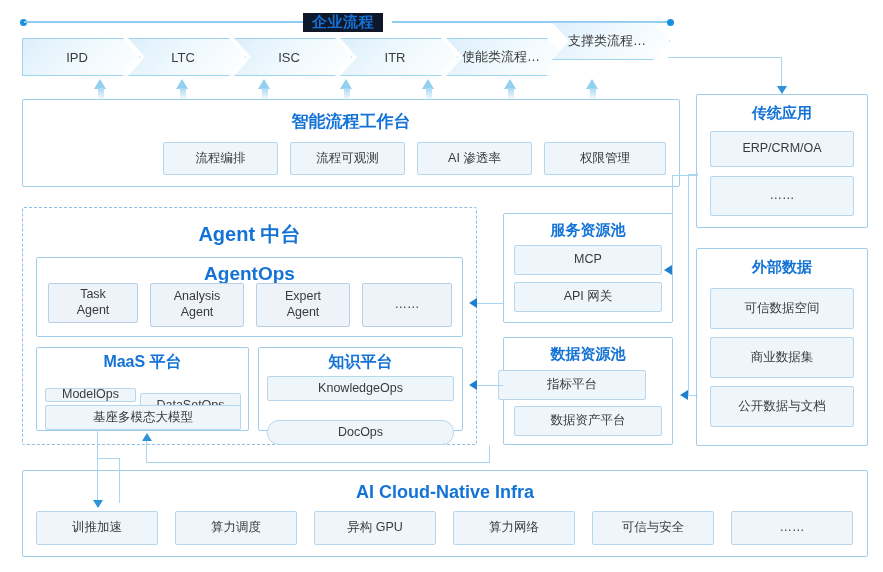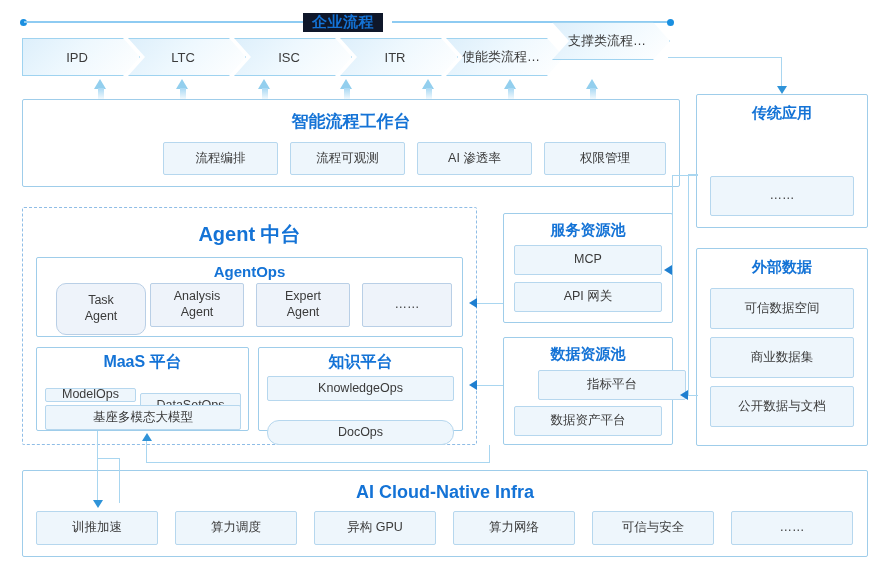--- a/index.html
+++ b/index.html
@@ -147,33 +147,34 @@
     <div class="panel-title" style="font-size:17px; margin-top:10px;">智能流程工作台</div>
   </div>
   <div class="chip lite" style="left:163px; top:142px; width:115px; height:33px;"><span>流程编排</span></div>
   <div class="chip lite" style="left:290px; top:142px; width:115px; height:33px;"><span>流程可观测</span></div>
   <div class="chip lite" style="left:417px; top:142px; width:115px; height:33px;"><span>AI 渗透率</span></div>
   <div class="chip lite" style="left:544px; top:142px; width:122px; height:33px;"><span>权限管理</span></div>
 
   <div class="panel" style="left:696px; top:94px; width:172px; height:134px;">
     <div class="panel-title" style="font-size:15px; margin-top:9px;">传统应用</div>
   </div>
+  <div class="chip lite" style="left:710px; top:131px; width:144px; height:36px;"><span>ERP/CRM/OA</span></div>
   <div class="chip lite" style="left:710px; top:176px; width:144px; height:40px;"><span>……</span></div>
 
   <div class="ln-v" style="left:688px; top:174px; height:221px;"></div>
   <div class="ln-h" style="left:688px; top:174px; width:10px;"></div>
 
   <div class="panel dashed" style="left:22px; top:207px; width:455px; height:238px;">
     <div class="panel-title" style="font-size:20px; margin-top:13px;">Agent 中台</div>
   </div>
 
   <div class="panel" style="left:36px; top:257px; width:427px; height:80px;">
-    <div class="panel-title" style="font-size:15px; margin-top:5px;">AgentOps</div>
-  </div>
-  <div class="chip" style="left:56px;  top:283px; width:90px;  height:52px;border-radius:10px;"><span>Task
+    <div class="panel-title" style="font-size:19px; margin-top:5px;">AgentOps</div>
+  </div>
+  <div class="chip" style="left:48px;  top:283px; width:90px;  height:40px;"><span>Task
 Agent</span></div>
   <div class="chip" style="left:150px; top:283px; width:94px;  height:44px;"><span>Analysis
 Agent</span></div>
   <div class="chip" style="left:256px; top:283px; width:94px;  height:44px;"><span>Expert
 Agent</span></div>
   <div class="chip" style="left:362px; top:283px; width:90px;  height:44px;"><span>……</span></div>
 
   <div class="panel" style="left:36px; top:347px; width:213px; height:84px;">
     <div class="panel-title" style="font-size:16px; margin-top:4px;">MaaS 平台</div>
   </div>
@@ -189,21 +190,21 @@
 
   <div class="panel" style="left:503px; top:213px; width:170px; height:110px;">
     <div class="panel-title" style="font-size:15px; margin-top:7px;">服务资源池</div>
   </div>
   <div class="chip lite" style="left:514px; top:245px; width:148px; height:30px;"><span>MCP</span></div>
   <div class="chip lite" style="left:514px; top:282px; width:148px; height:30px;"><span>API 网关</span></div>
 
   <div class="panel" style="left:503px; top:337px; width:170px; height:108px;">
     <div class="panel-title" style="font-size:15px; margin-top:7px;">数据资源池</div>
   </div>
-  <div class="chip lite" style="left:538px; top:370px; width:148px; height:30px;align-items:center;"><span>指标平台</span></div>
+  <div class="chip lite" style="left:498px; top:370px; width:148px; height:30px;align-items:center;"><span>指标平台</span></div>
   <div class="chip lite" style="left:514px; top:406px; width:148px; height:30px;"><span>数据资产平台</span></div>
 
   <div class="ln-h" style="left:477px; top:303px; width:26px;"></div>
   <div class="ar-left" style="left:469px; top:298px;"></div>
 
   <div class="ln-h" style="left:477px; top:385px; width:26px;"></div>
   <div class="ar-left" style="left:469px; top:380px;"></div>
 
   <div class="panel" style="left:696px; top:248px; width:172px; height:198px;">
     <div class="panel-title" style="font-size:15px; margin-top:9px;">外部数据</div>

